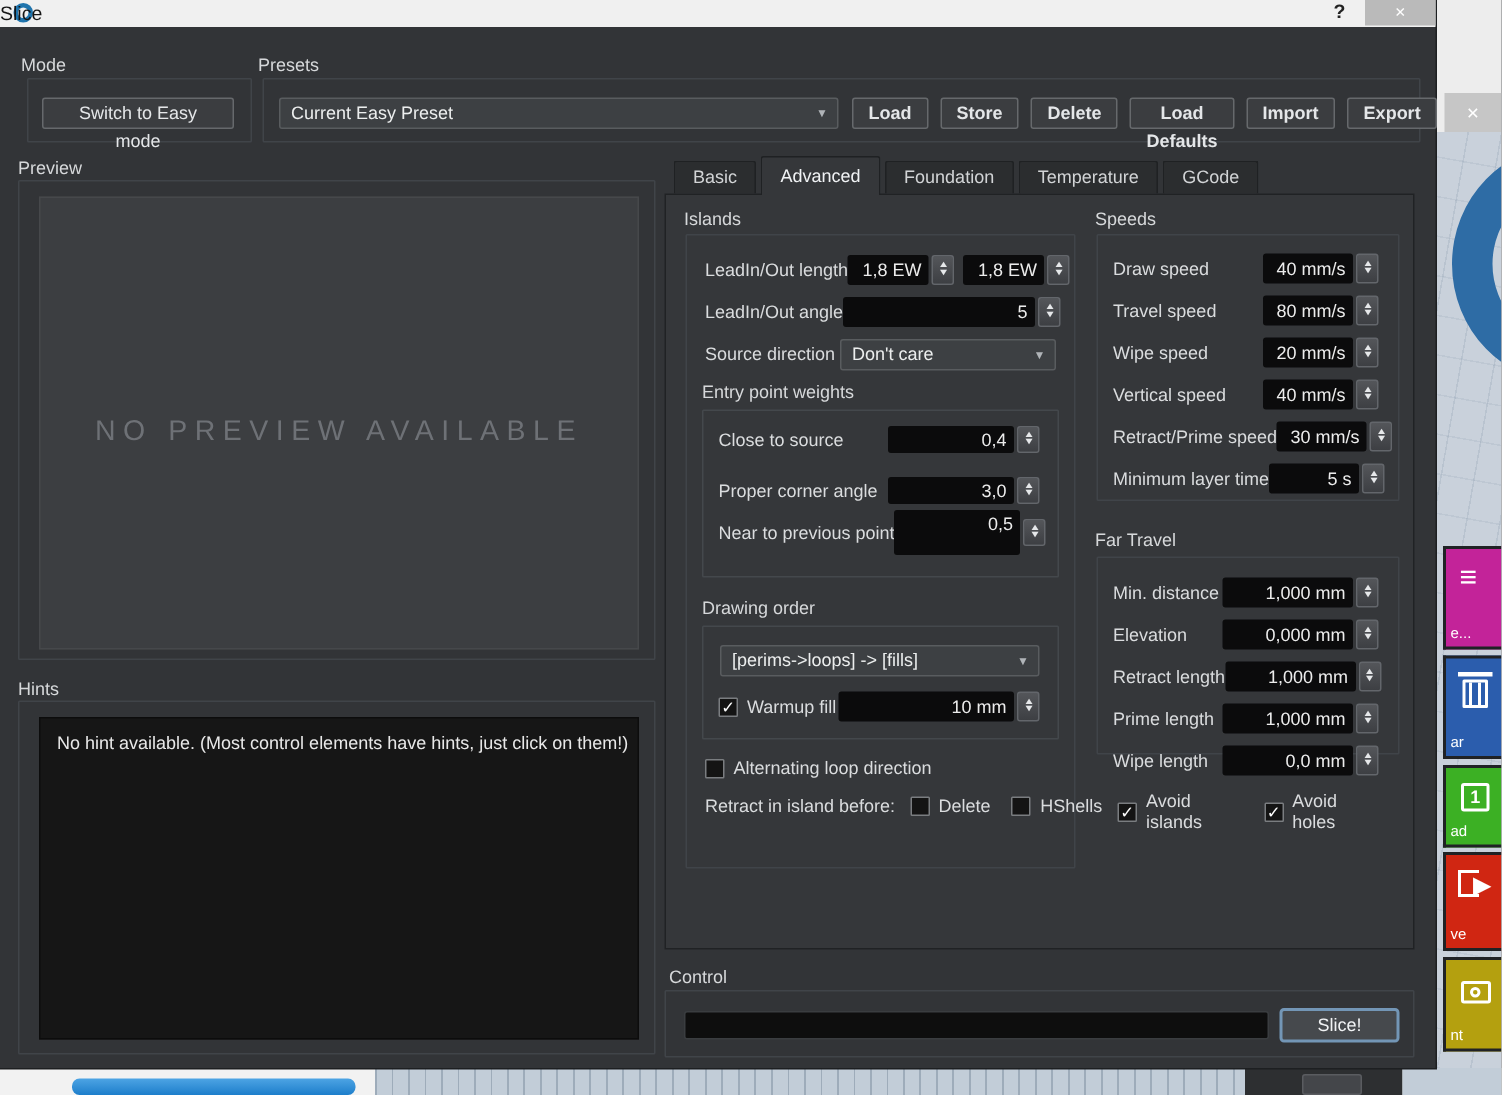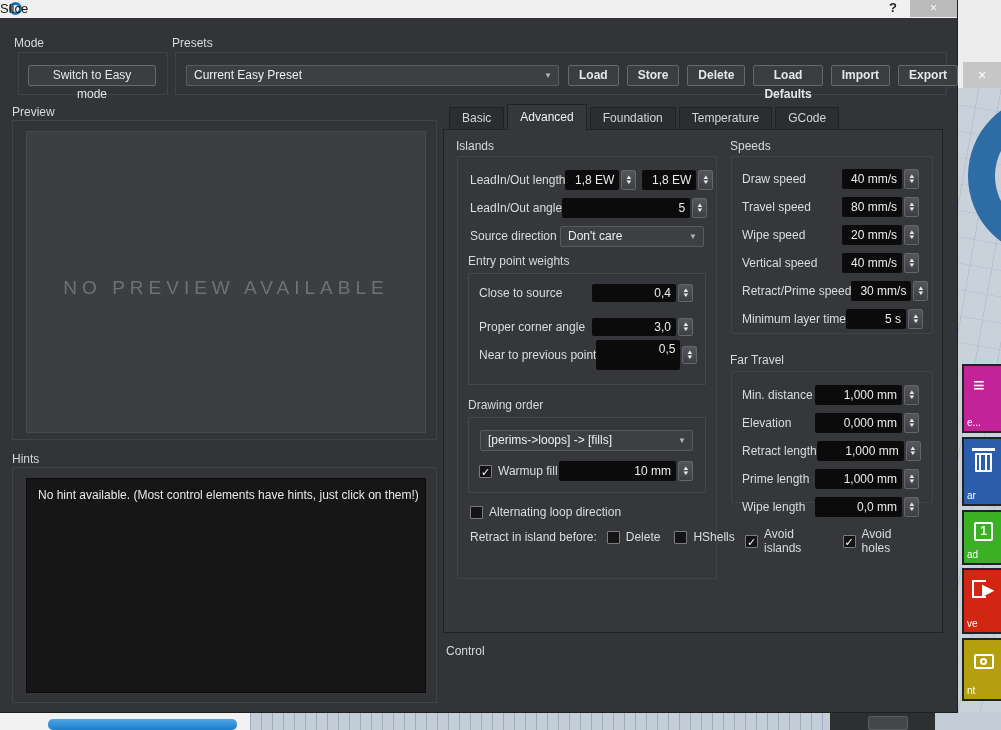--- a/index.html
+++ b/index.html
@@ -446,14 +446,18 @@
       <div class="far-cbs">
         <span class="checkbox"><span>✓</span></span>
         <span class="cb-lbl">Avoid islands</span>
         <span class="checkbox" style="margin-left:13px;"><span>✓</span></span>
         <span class="cb-lbl">Avoid holes</span>
       </div>
     </div>
   </div>
 
   <div class="group-label" style="left:446px; top:644px;">Control</div>
+  <div class="gbox control-box">
+    <div class="progress"></div>
+    <div class="slice-btn">Slice!</div>
+  </div>
 
 </div>
 
 </body></html>

